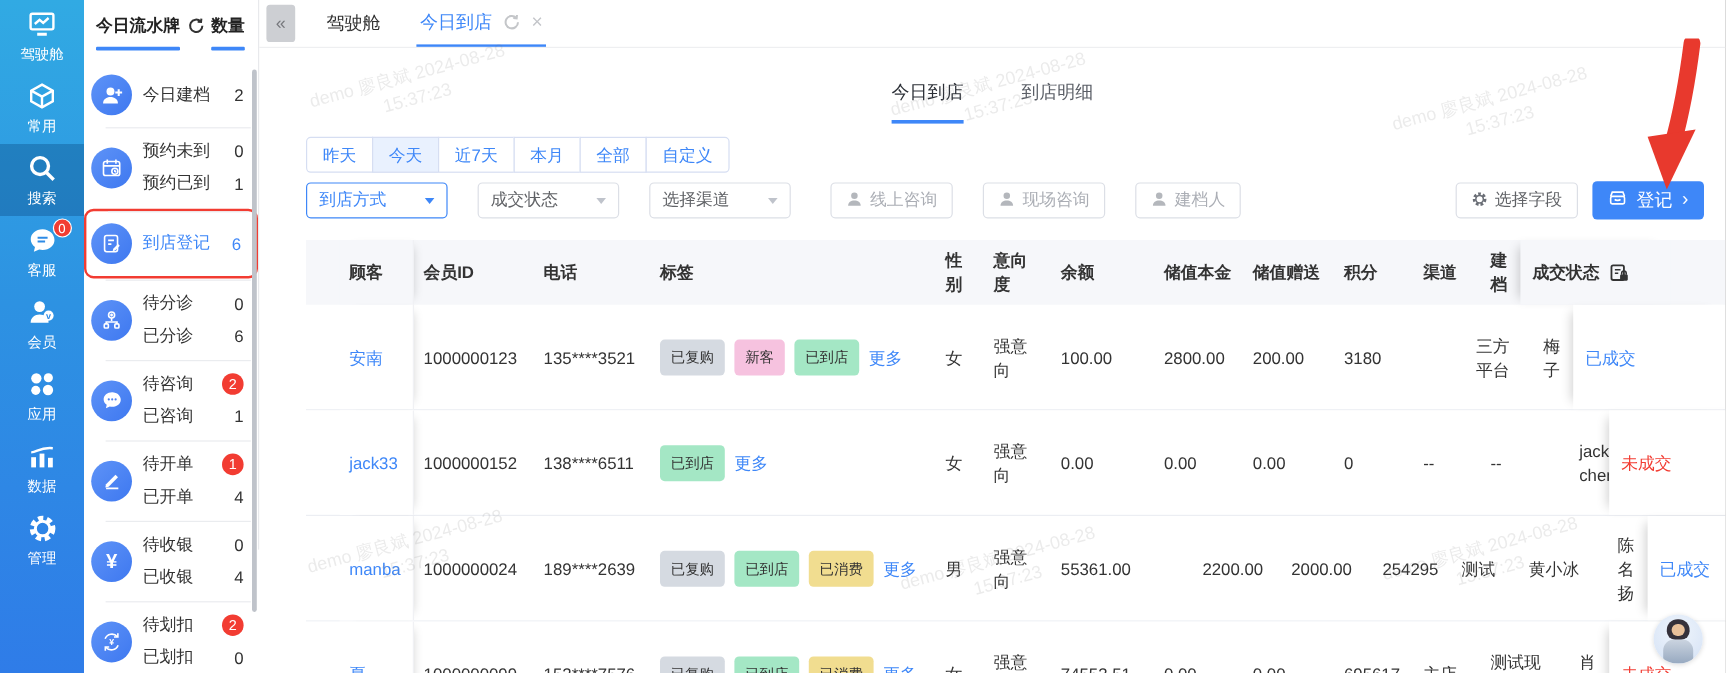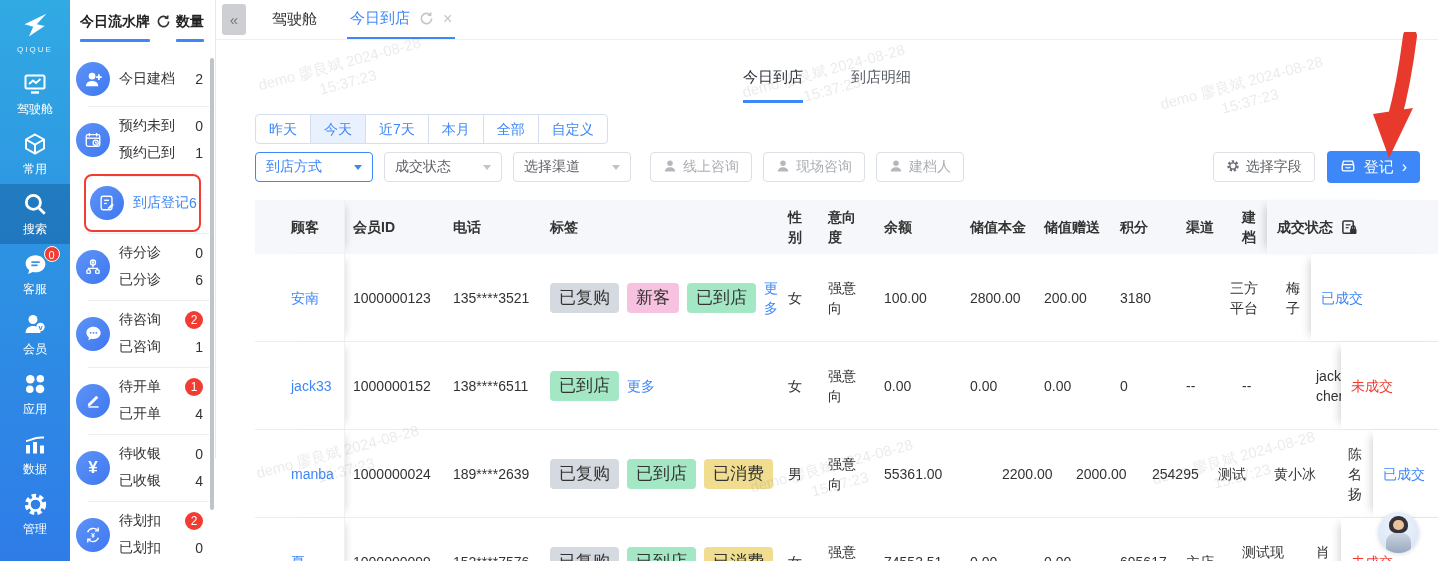--- a/index.html
+++ b/index.html
@@ -22,21 +22,21 @@
   .flow-panel{position:absolute;left:70px;top:0;width:146px;height:458px;background:#fff;
     border-right:1px solid #E8E9EC;z-index:9;}
   .flow-header{display:flex;align-items:flex-start;padding:13px 8px 0 10px;}
   .fh-col{display:flex;flex-direction:column;}
   .fh-label{font-size:14px;font-weight:bold;color:#222;padding-bottom:8px;white-space:nowrap;}
   .fh-underline{height:3px;background:#3E87F8;border-radius:1px;}
   .flow-refresh{margin:1px 5px 0 6px;cursor:pointer;display:inline-flex;}
   .flow-list{margin-top:10px;}
   .flow-group{position:relative;display:flex;align-items:center;gap:9px;padding:10px 0 10px 6px;}
   .flow-group.divided::before{content:'';position:absolute;top:0;left:18px;right:6px;height:1px;background:#EAECEF;}
-  .flow-group.highlight{border:2px solid #F23C32;border-radius:8px;margin:1px 14px;padding-left:4px;}
+  .flow-group.highlight{border:2px solid #F23C32;border-radius:8px;margin:1px 0;padding-left:4px;}
   .flow-group.highlight .fr-label,.flow-group.highlight .fr-num{color:#3E87F8;}
   .flow-ic{width:34px;height:34px;border-radius:50%;background:linear-gradient(135deg,#5E93F7,#3E78F0);
     display:flex;align-items:center;justify-content:center;flex:none;color:#fff;font-weight:bold;}
   .flow-rows{flex:1;display:flex;flex-direction:column;gap:7px;padding-right:12px;}
   .flow-row{display:flex;justify-content:space-between;align-items:center;height:20px;}
   .fr-label{font-size:14px;color:#333;white-space:nowrap;}
   .fr-num{font-size:14px;color:#333;}
   .fr-badge{background:#F23C32;color:#fff;font-size:12px;width:18px;height:18px;border-radius:50%;
     text-align:center;line-height:18px;}
   .flow-scrollbar{position:absolute;right:1px;top:58px;width:4px;height:452px;background:#BFC3CA;border-radius:2px;}
@@ -57,21 +57,21 @@
   .ctab{font-size:15px;color:#5A5E66;padding-bottom:13px;cursor:pointer;}
   .ctab.active{color:#2B2F36;border-bottom:3px solid #3E87F8;}
 
   .date-filters{position:absolute;top:74px;left:39px;display:flex;}
   .df-btn{height:30px;padding:0 13px;border:1px solid #D6DEF2;background:#fff;color:#3E87F8;font-size:14px;
     margin-left:-1px;cursor:pointer;line-height:28px;white-space:nowrap;}
   .df-btn:first-child{border-radius:4px 0 0 4px;margin-left:0;}
   .df-btn:last-child{border-radius:0 4px 4px 0;}
   .df-btn.active{background:#E9F1FE;}
 
-  .filter-row{position:absolute;top:111px;left:39px;right:18px;display:flex;align-items:center;gap:11px;}
+  .filter-row{position:absolute;top:111px;left:39px;right:18px;display:flex;align-items:center;gap:25px;}
   .select{width:118px;height:30px;border:1px solid #DCDFE6;border-radius:4px;display:flex;align-items:center;
     justify-content:space-between;padding:0 10px;font-size:14px;color:#606266;cursor:pointer;background:#fff;}
   .select .caret{width:0;height:0;border-left:4px solid transparent;border-right:4px solid transparent;
     border-top:5px solid #BFC3CB;}
   .select.primary{border-color:#3E87F8;color:#3E87F8;}
   .select.primary .caret{border-top-color:#3E87F8;}
   .person-btn{height:30px;border:1px solid #DCDFE6;border-radius:4px;background:#fff;display:flex;align-items:center;
     gap:6px;padding:0 12px;font-size:14px;color:#ABAEB5;cursor:pointer;white-space:nowrap;}
   .pf-gap{margin-left:8px;}
   .actions{margin-left:auto;display:flex;align-items:center;gap:12px;}
@@ -91,21 +91,21 @@
   .cell.wrap{white-space:normal;}
   .cell.tight{padding-right:14px;}
   .pin-left{position:relative;z-index:2;border-right:1px solid #F0F1F4;box-shadow:6px 0 8px -6px rgba(0,0,0,0.18);margin-left:28px;}
   .thead .pin-left{background:#F6F7FA;}
   .tbody-row .pin-left{background:#fff;}
   .pin-right{position:relative;z-index:2;box-shadow:-7px 0 9px -6px rgba(0,0,0,0.20);padding-left:10px;}
   .thead .pin-right{background:#F6F7FA;}
   .tbody-row .pin-right{background:#fff;}
   .link{color:#3E87F8;cursor:pointer;text-decoration:none;}
   .tagwrap{display:flex;align-items:center;gap:8px;flex-wrap:nowrap;}
-  .tag{padding:5px 9px;border-radius:4px;font-size:17px;color:#333;white-space:nowrap;}
+  .tag{padding:5px 9px;border-radius:4px;font-size:12px;color:#333;white-space:nowrap;}
   .status-ok{color:#3E87F8;}
   .status-fail{color:#F23C32;}
   .lock-ic{margin-left:8px;display:inline-flex;flex:none;}
 
   
   .wm{position:absolute;color:rgba(110,110,110,0.14);font-size:15px;white-space:nowrap;
     transform:rotate(-15deg);transform-origin:left top;pointer-events:none;z-index:30;line-height:1.3;}
   .wm .wm2{margin-left:58px;}
   .red-arrow{position:absolute;left:1360px;top:32px;width:58px;height:130px;z-index:40;pointer-events:none;}
   .assistant{position:absolute;left:1378px;top:512px;width:41px;height:41px;border-radius:50%;z-index:45;cursor:pointer;
@@ -115,28 +115,20 @@
   .as-face{position:absolute;top:8px;left:15px;width:11px;height:10px;background:#E9C19A;border-radius:5px;}
   .as-body{position:absolute;top:21px;left:8px;width:25px;height:20px;border-radius:9px 9px 0 0;
     background:linear-gradient(180deg,#CBD4E0,#97A9C0);}
 </style>
 </head>
 <body>
 
 <div class="app">
 
   <aside class="icon-sidebar">
-    <div class="logo">
-      <span>
-        <svg viewBox="0 0 32 32" width="30" height="28">
-            <path d="M4 15 L29 3 L18 15 L27 17 L9 29 L14 18 Z" fill="#fff"></path>
-          </svg>
-      </span>
-      <span class="brand">QIQUE</span>
-    </div>
     <nav id="icon-nav">
         <div class="nav-item ">
       <span class="nav-ic">
             <svg viewBox="0 0 24 24" width="24" height="24">
               <rect x="2.5" y="3.5" width="19" height="13" rx="1.5" fill="none" stroke="#fff" stroke-width="2"></rect>
               <polyline points="6,12 10,8.5 13,11 17.5,7" fill="none" stroke="#fff" stroke-width="2"></polyline>
               <line x1="8" y1="20.5" x2="16" y2="20.5" stroke="#fff" stroke-width="2.4"></line>
             </svg>
           </span>
       <span class="nav-label">驾驶舱</span>

